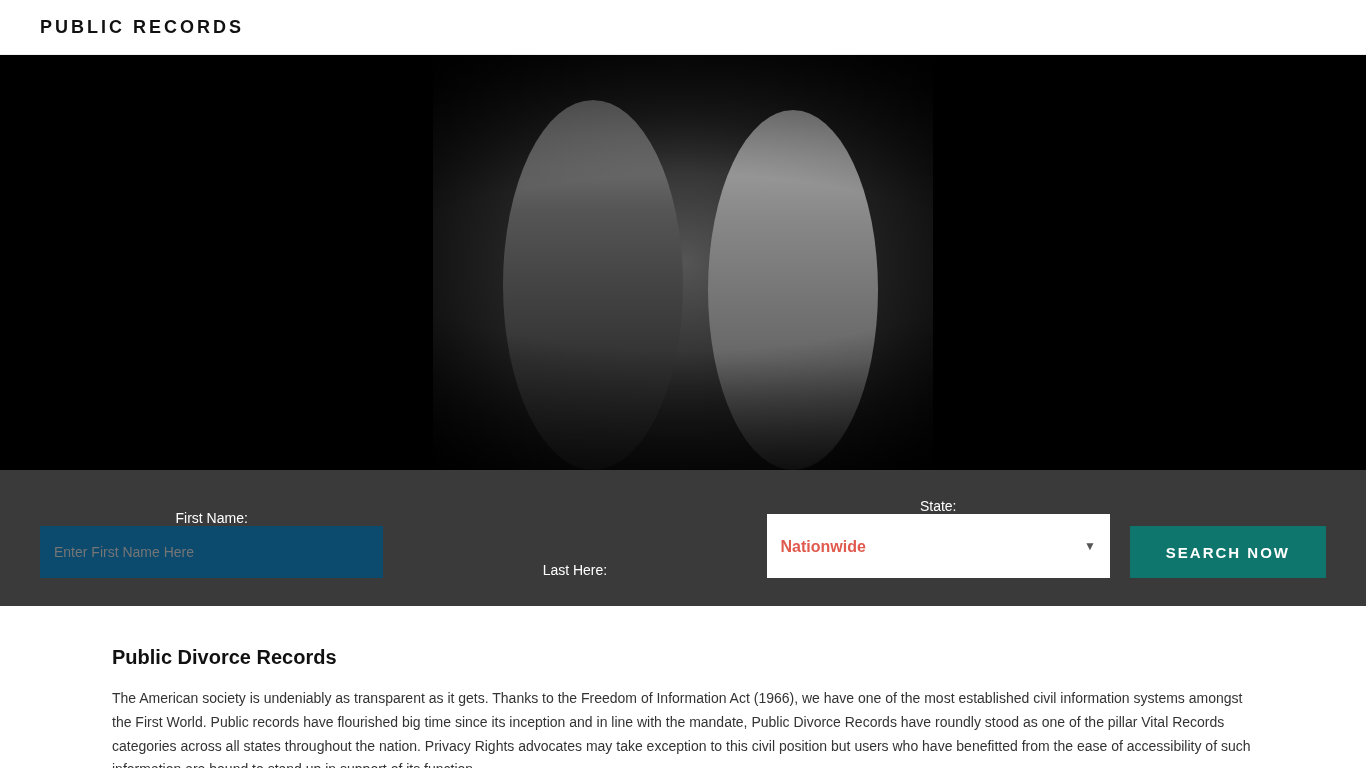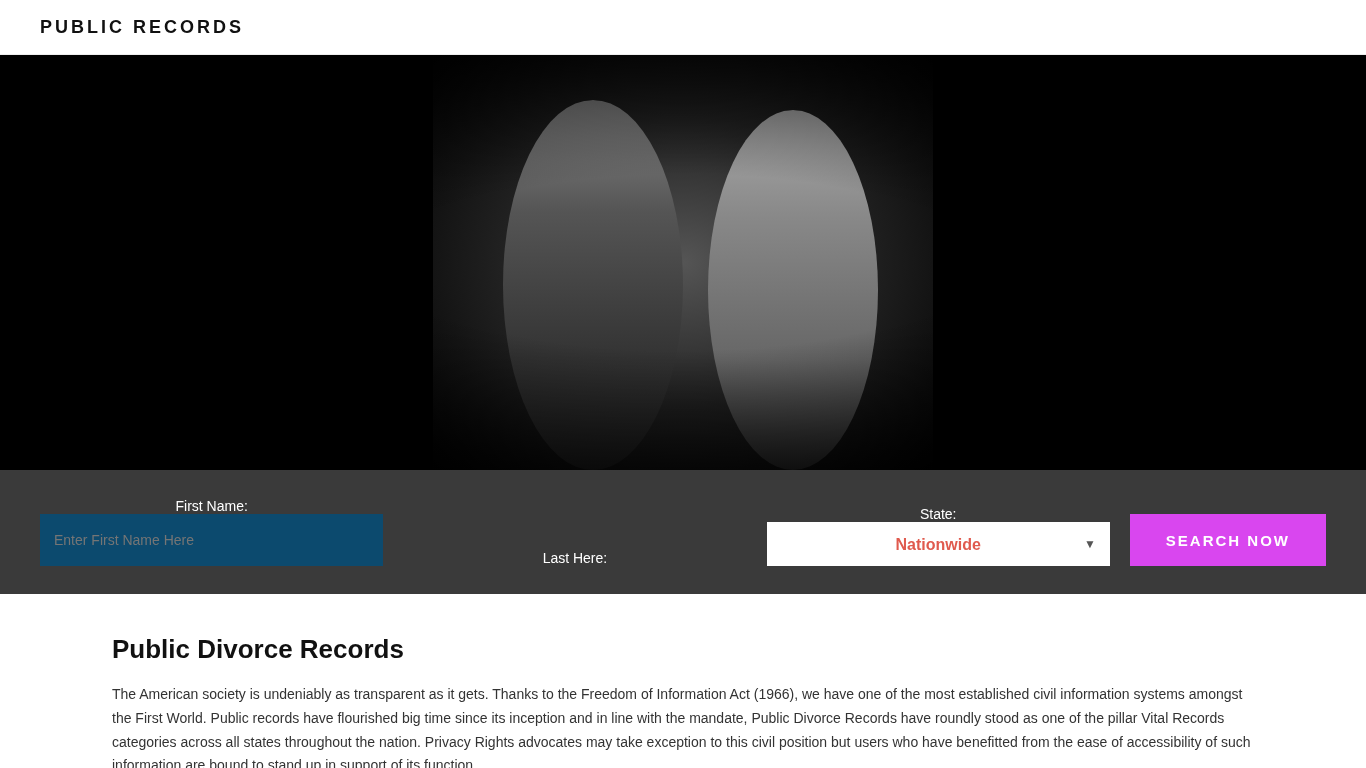--- a/index.html
+++ b/index.html
@@ -118,64 +118,63 @@
       color: #999;
       background: #0c4a6e;
       outline: none;
     }
     .state-select-wrapper {
       position: relative;
       width: 100%;
     }
     .state-select {
       width: 100%;
-      height: 44px;
+      height: 64px;
       border: none;
       padding: 0 14px;
       font-size: 16px;
       font-weight: 600;
       color: #e05a4e;
       background: #fff;
       appearance: none;
       -webkit-appearance: none;
       cursor: pointer;
       outline: none;
-      text-align: center;
     }
     .select-arrow {
       position: absolute;
       right: 14px;
       top: 50%;
       transform: translateY(-50%);
       color: #555;
       font-size: 12px;
       pointer-events: none;
     }
     #search-button {
       height: 52px;
       padding: 0 36px;
-      background: #d946ef;
+      background: #0f766e;
       color: #fff;
       font-size: 15px;
       font-weight: 700;
       letter-spacing: 2px;
       text-transform: uppercase;
       border: none;
       cursor: pointer;
       white-space: nowrap;
       flex-shrink: 0;
     }
 
     
     #content {
       padding: 40px 112px 40px 112px;
       background: #fff;
     }
     #content-title {
-      font-size: 26px;
+      font-size: 20px;
       font-weight: 700;
       color: #111;
       margin-bottom: 18px;
     }
     #content-body {
       font-size: 14px;
       line-height: 1.7;
       color: #333;
     }
   </style>

